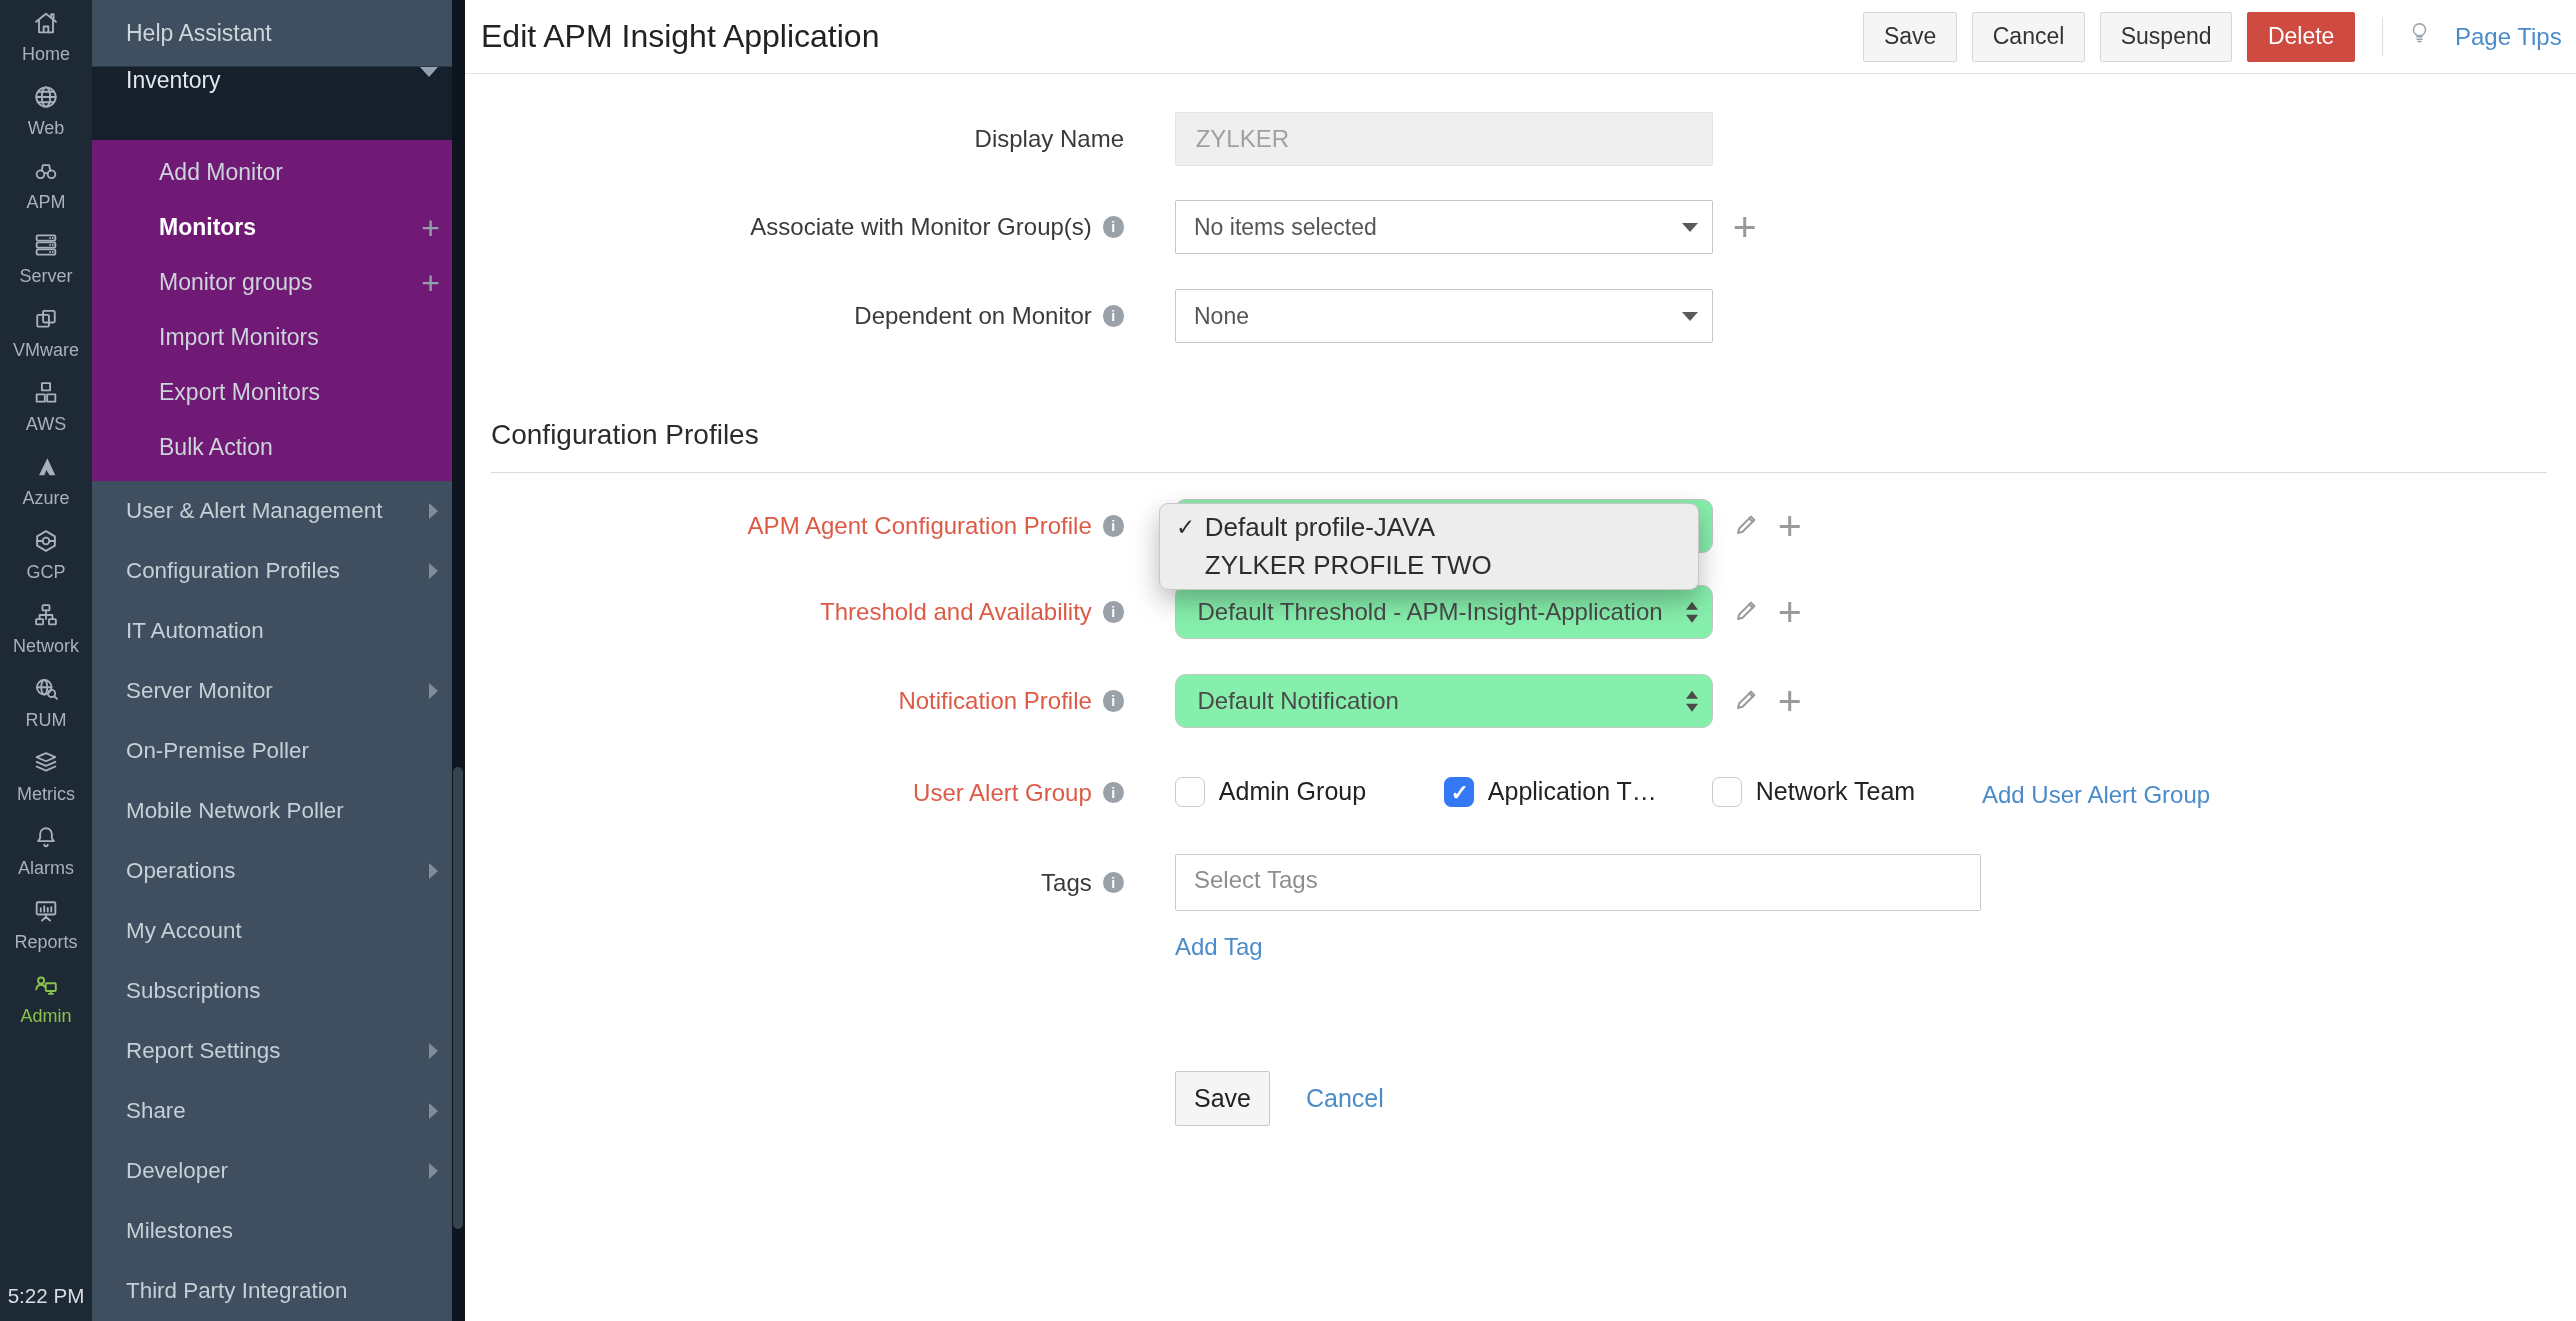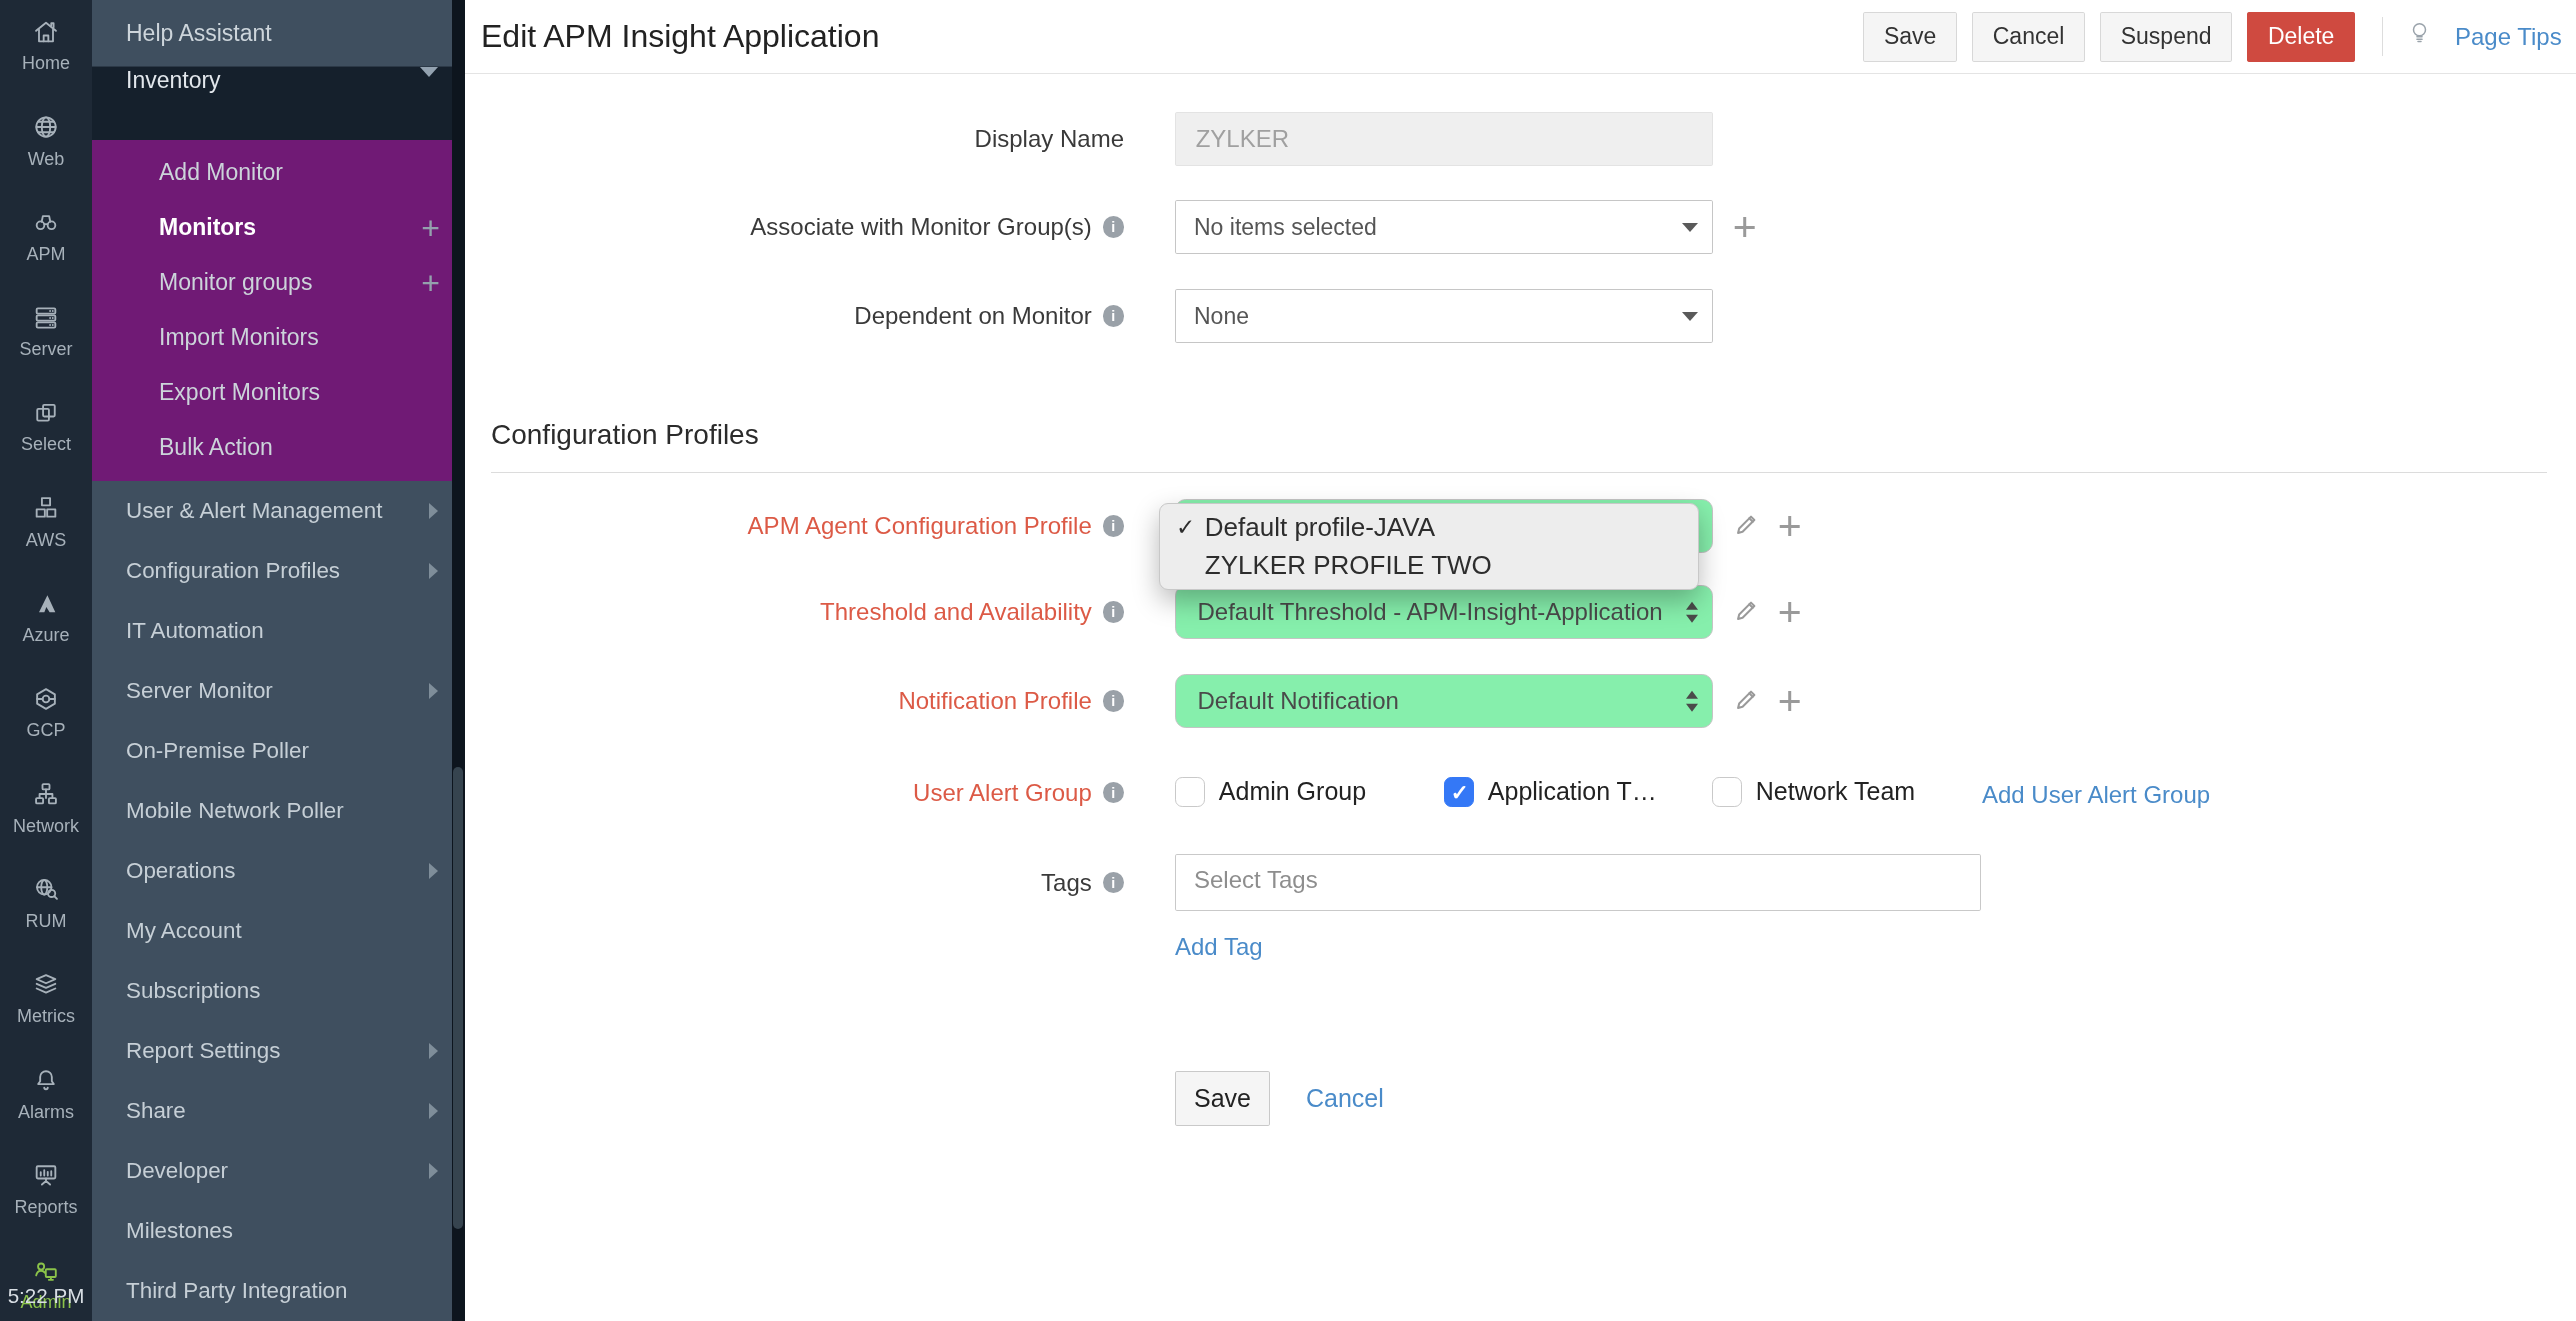--- a/index.html
+++ b/index.html
@@ -2,21 +2,21 @@
 <html style="font-size:14.3px"><head>
 <meta charset="utf-8">
 <style>
   * { margin:0; padding:0; box-sizing:border-box; }
   html,body { width:2576px; height:1322px; overflow:hidden;
     font-family:"Liberation Sans", sans-serif; background:#fff; }
   .app { position:relative; width:2576px; height:1322px; display:flex; }
 
   
   .rail { width:92px; height:100%; background:#1e2936; position:relative;
-    display:flex; flex-direction:column; align-items:center; padding-top:9px; flex:0 0 92px;justify-content:space-between;}
+    display:flex; flex-direction:column; align-items:center; padding-top:0; flex:0 0 92px;}
   .rail-item { width:100%; height:74px; display:flex; flex-direction:column;
     align-items:center; justify-content:center; cursor:pointer; }
   .rail-item svg { width:28px; height:28px; stroke:#a7b1ba; fill:none;
     stroke-width:1.6; stroke-linecap:round; stroke-linejoin:round; }
   .rail-item .rlabel { font-size:18px; color:#a7b1ba; margin-top:4.5px; }
   .rail-item.active svg { stroke:#8bc34a; }
   .rail-item.active .rlabel { color:#8bc34a; }
   .rail-time { position:absolute; bottom:14.3px; left:0; width:100%;
     text-align:center; color:#d8dee4; font-size:20.6px; }
 
@@ -166,21 +166,21 @@
             <rect x="4" y="15.8" width="16" height="4.4" rx="1"></rect>
             <path d="M15.5 6h.01M17.8 6h.01M15.5 12h.01M17.8 12h.01M15.5 18h.01M17.8 18h.01"></path>
           </svg></span>
       <span class="rlabel">Server</span>
     </div>
     <div class="rail-item">
       <span><svg viewBox="0 0 24 24">
             <rect x="4.5" y="8.5" width="10" height="10" rx="1"></rect>
             <rect x="9.5" y="5" width="10" height="10" rx="1"></rect>
           </svg></span>
-      <span class="rlabel">Select</span>
+      <span class="rlabel">VMware</span>
     </div>
     <div class="rail-item">
       <span><svg viewBox="0 0 24 24">
             <rect x="8.5" y="3.5" width="7" height="6.2"></rect>
             <rect x="4" y="13.2" width="7" height="6.2"></rect>
             <rect x="13" y="13.2" width="7" height="6.2"></rect>
           </svg></span>
       <span class="rlabel">AWS</span>
     </div>
     <div class="rail-item">

